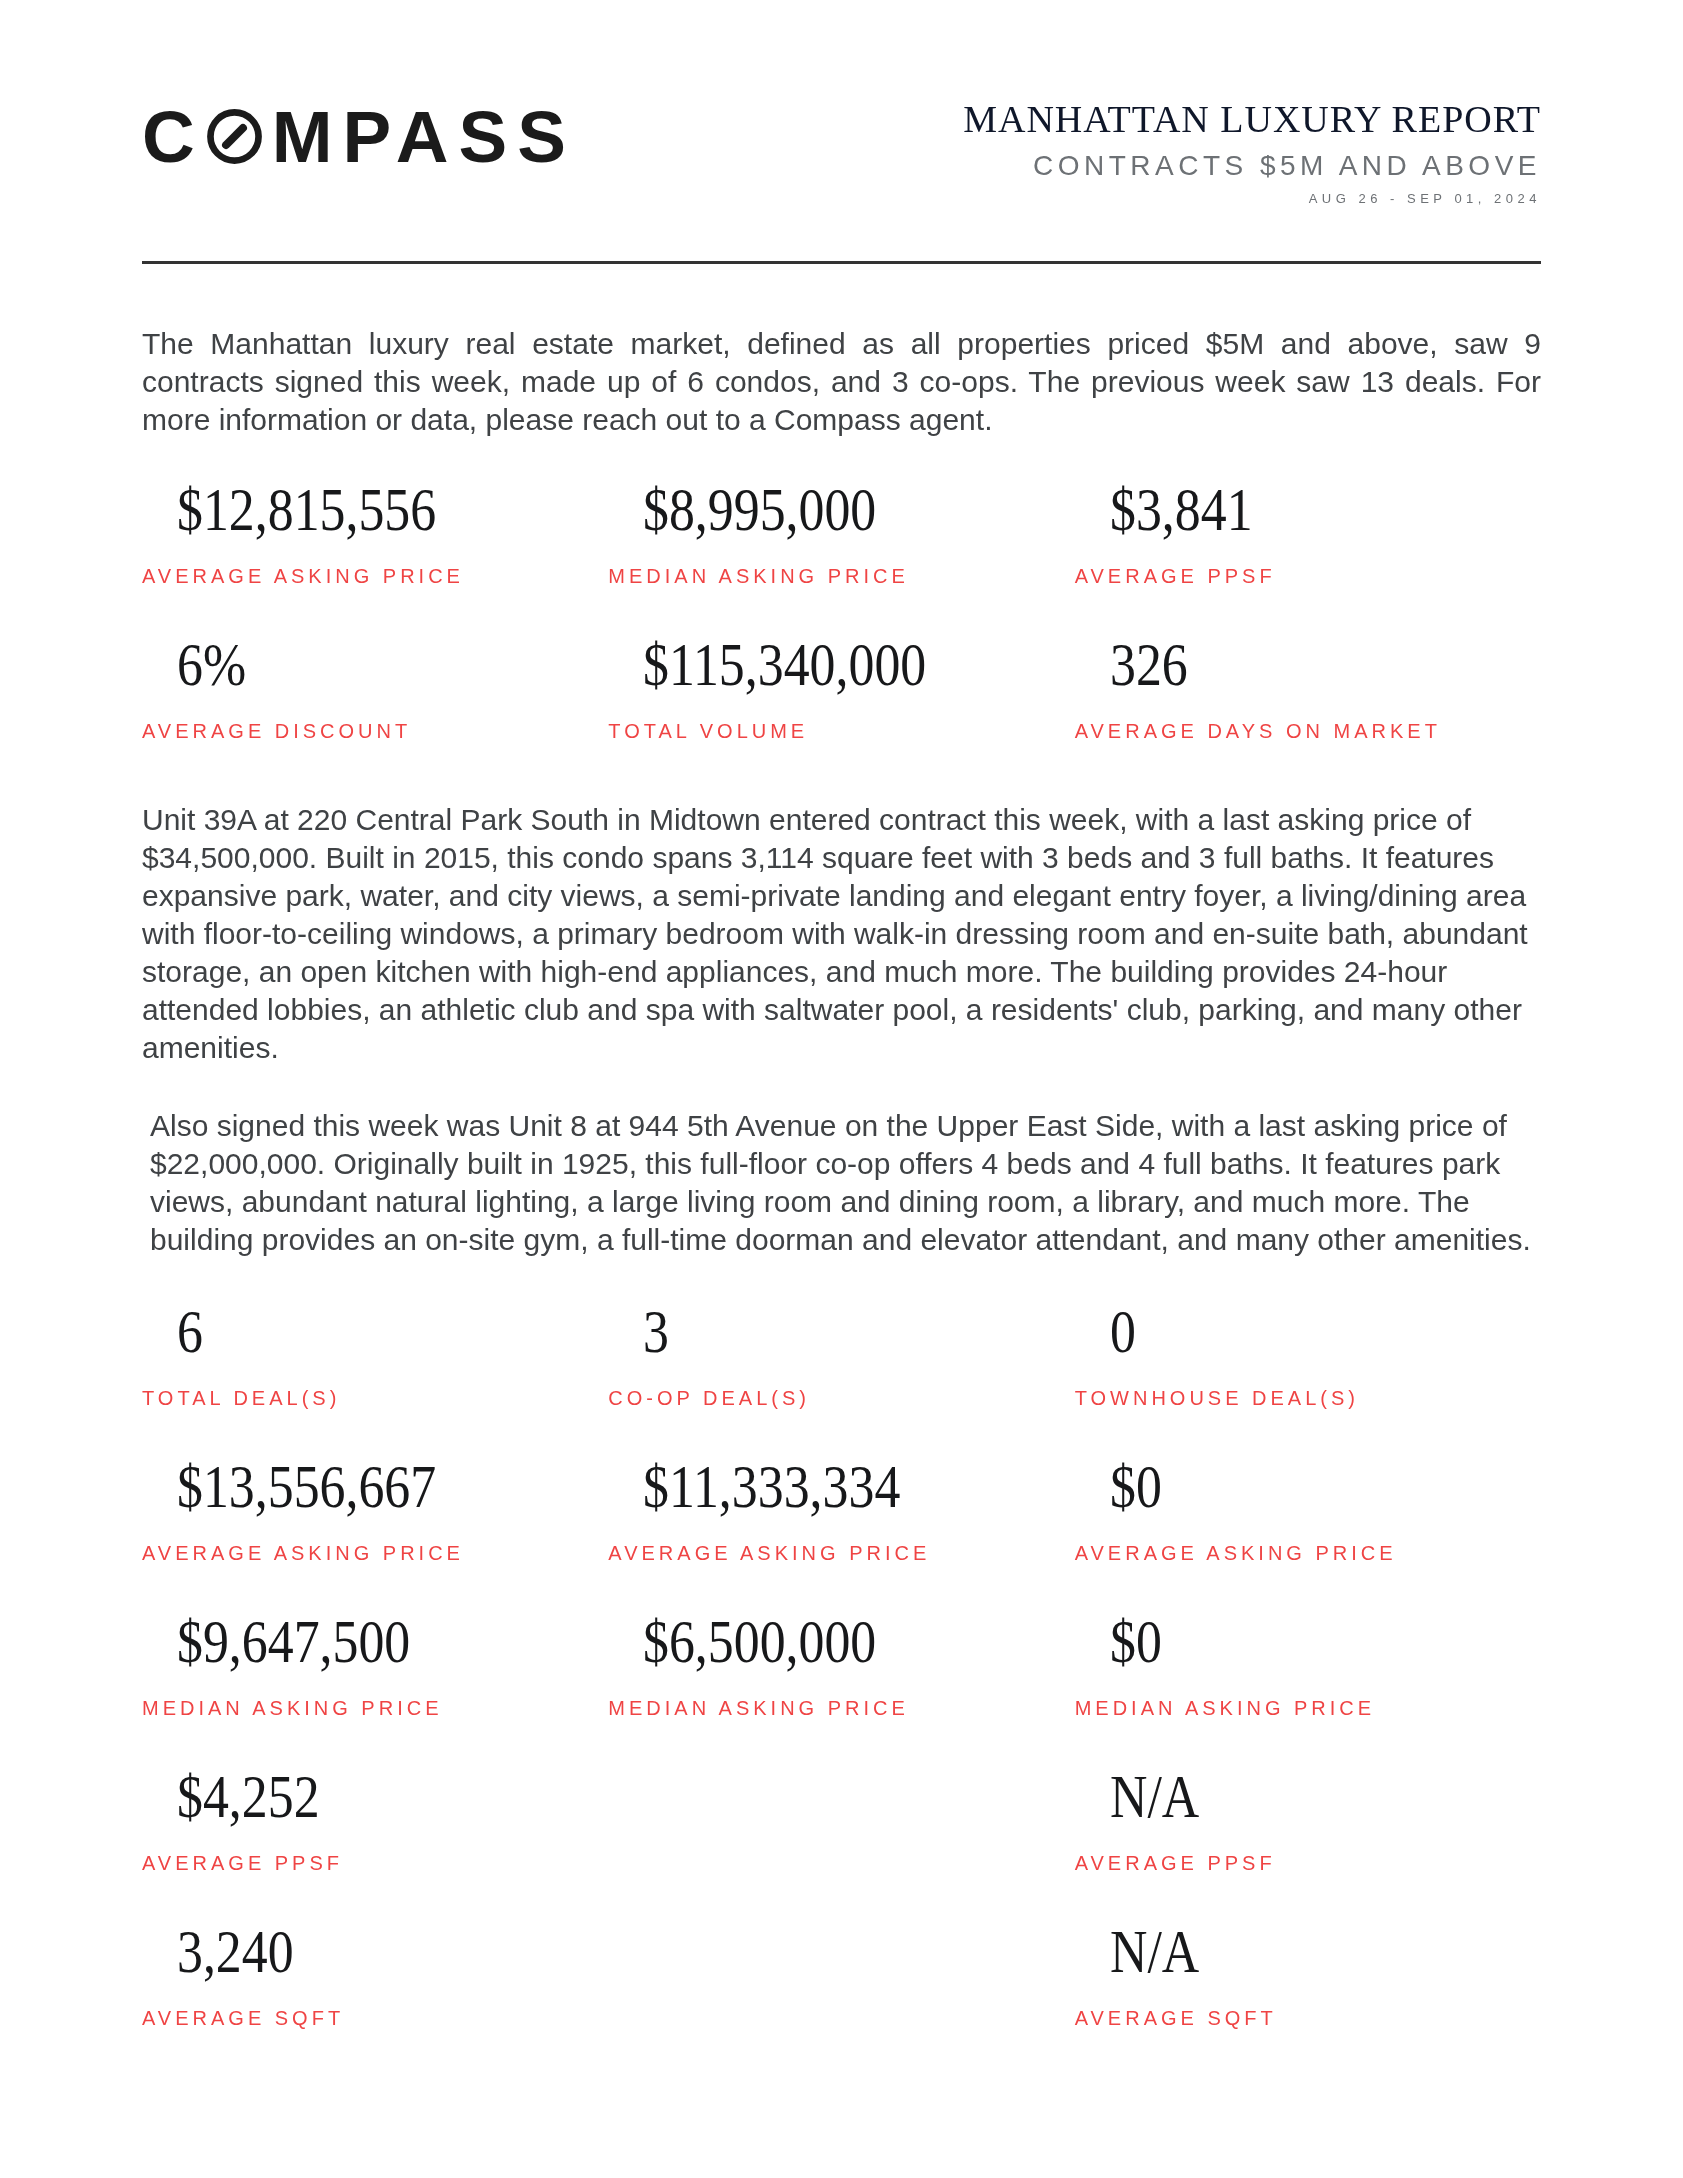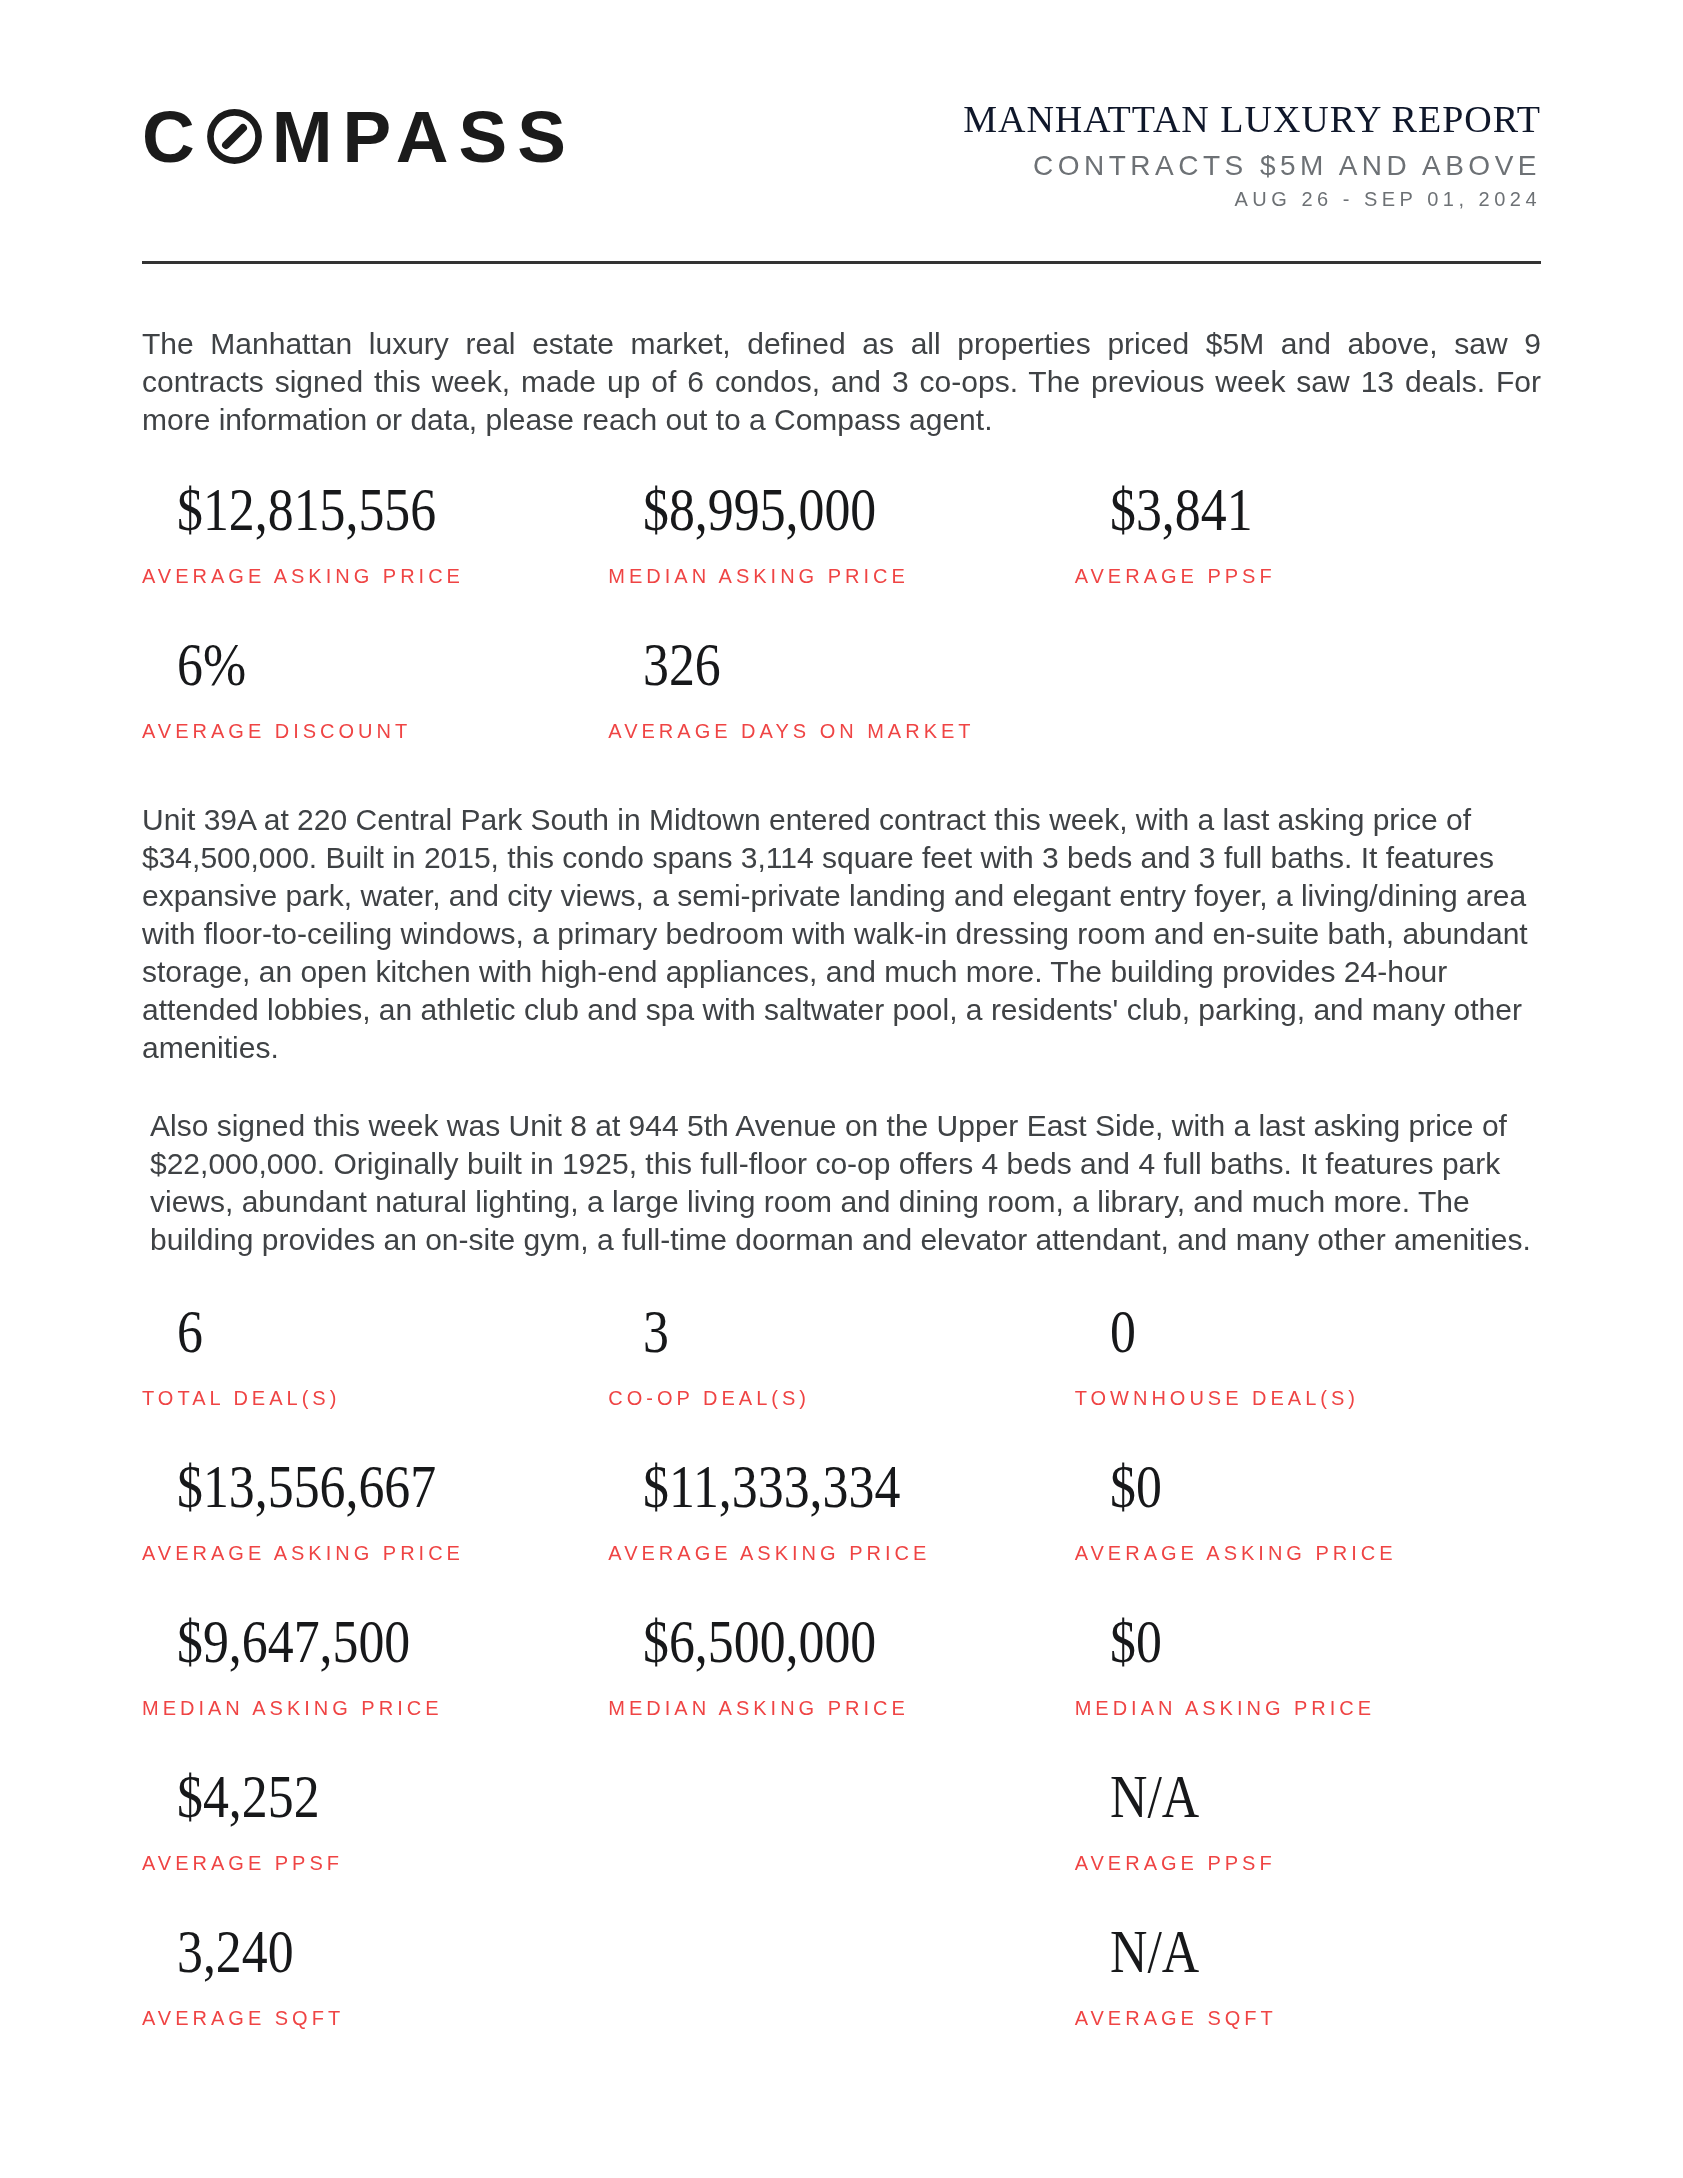--- a/index.html
+++ b/index.html
@@ -55,21 +55,21 @@
   .report-subtitle {
     margin-top: 20px;
     font-size: 28px;
     line-height: 20px;
     letter-spacing: 4.5px;
     color: #6d7175;
     white-space: nowrap;
   }
   .report-date {
     margin-top: 13px;
-    font-size: 20px;
+    font-size: 13px;
     line-height: 20px;
     letter-spacing: 4.5px;
     color: #6d7175;
     white-space: nowrap;
   }
   .divider {
     height: 3px;
     background: #333333;
     margin-top: 52px;
   }
@@ -149,20 +149,24 @@
     </div>
     <div class="stat">
       <div class="stat-value">$3,841</div>
       <div class="stat-label">AVERAGE PPSF</div>
     </div>
     <div class="stat">
       <div class="stat-value">6%</div>
       <div class="stat-label">AVERAGE DISCOUNT</div>
     </div>
     <div class="stat">
+      <div class="stat-value">$115,340,000</div>
+      <div class="stat-label">TOTAL VOLUME</div>
+    </div>
+    <div class="stat">
       <div class="stat-value">326</div>
       <div class="stat-label">AVERAGE DAYS ON MARKET</div>
     </div>
   </section>
 
   <p class="para featured-1">Unit 39A at 220 Central Park South in Midtown entered contract this week, with a last asking price of $34,500,000. Built in 2015, this condo spans 3,114 square feet with 3 beds and 3 full baths. It features expansive park, water, and city views, a semi-private landing and elegant entry foyer, a living/dining area with floor-to-ceiling windows, a primary bedroom with walk-in dressing room and en-suite bath, abundant storage, an open kitchen with high-end appliances, and much more. The building provides 24-hour attended lobbies, an athletic club and spa with saltwater pool, a residents' club, parking, and many other amenities.</p>
 
   <p class="para featured-2">Also signed this week was Unit 8 at 944 5th Avenue on the Upper East Side, with a last asking price of $22,000,000. Originally built in 1925, this full-floor co-op offers 4 beds and 4 full baths. It features park views, abundant natural lighting, a large living room and dining room, a library, and much more. The building provides an on-site gym, a full-time doorman and elevator attendant, and many other amenities.</p>
 
   <section class="stats-grid breakdown">

